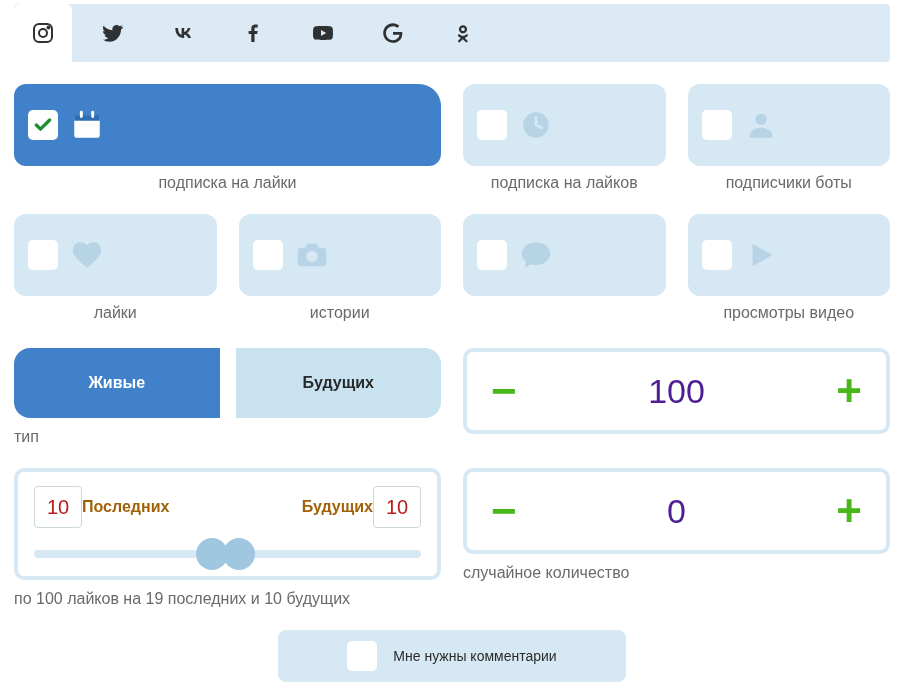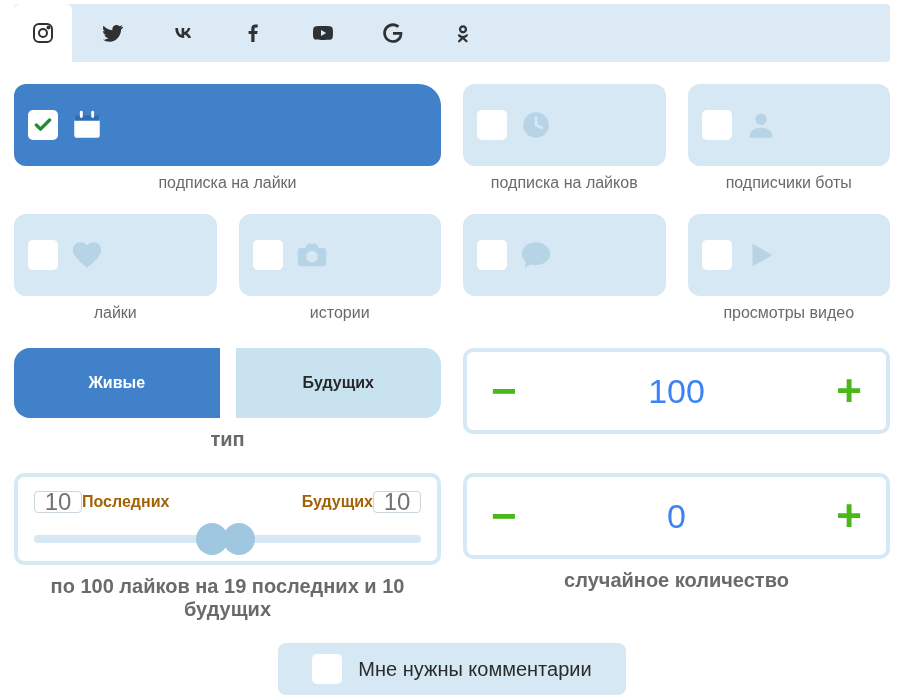--- a/index.html
+++ b/index.html
@@ -102,68 +102,68 @@
     background: #ffffff;
     border: 4px solid #d6e8f3;
     border-radius: 10px;
     height: 86px;
     display: flex;
     align-items: center;
     justify-content: space-between;
     padding: 0 24px;
   }
   .stepper-btn { color: #49b81b; font-size: 44px; font-weight: 700; line-height: 1; cursor: pointer; user-select:none; }
-  .stepper-val { font-size: 34px; color: #3b82f6; }
+  .stepper-val { font-size: 34px; color: #4c1d95; }
 
   
   .range-box {
     border: 4px solid #d6e8f3;
     border-radius: 10px;
     padding: 14px 16px 18px;
   }
   .range-head { display:flex; align-items:center; justify-content:space-between; }
   .num-input {
-    width: 48px; height: 22px;
+    width: 48px; height: 42px;
     border: 1px solid #ccd6dd;
     border-radius: 4px;
-    font-size: 24px;
+    font-size: 20px;
     display:flex; align-items:center; justify-content:center;
-    color:#737373;
+    color:#b91c1c;
     background:#fff;
   }
   .range-head span { font-size: 16px; font-weight:700; color:#a16207; }
   .range-track {
     margin-top: 22px;
     height: 8px;
     background: #d6e8f3;
     border-radius: 4px;
     position: relative;
   }
   .range-thumb {
     position: absolute;
     top: 50%;
     width: 32px; height: 32px;
     background: #9fc7e0;
     border-radius: 50%;
     transform: translate(-50%, -50%);
   }
-  .section-label { text-align:center; font-size:20px; color:#6a6a6a; margin-top:10px;font-weight:bold; }
+  .section-label { font-size:16px; color:#6a6a6a; margin-top:10px; }
 
   
   .comments-bar {
     margin: 22px auto 0;
     background: #d6e8f3;
     border-radius: 8px;
     height: 52px;
     display:flex;
     align-items:center;
     justify-content:center;
     gap: 16px;
     width: 348px;
-    font-size: 20px;
+    font-size: 14px;
     color: #2b2b2b;
   }
 </style>
 </head>
 <body>
 
 <div class="wrap">
 
   <div class="social-bar">
     <div class="social-tab active">

